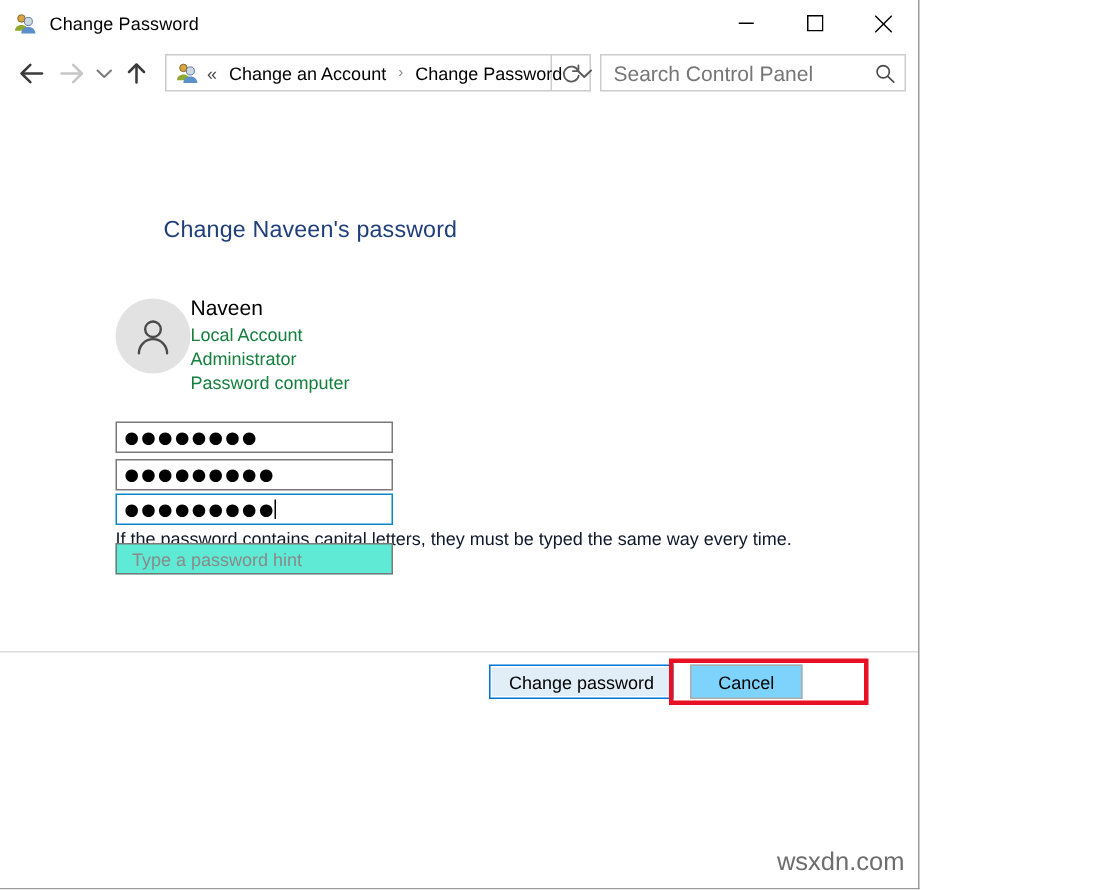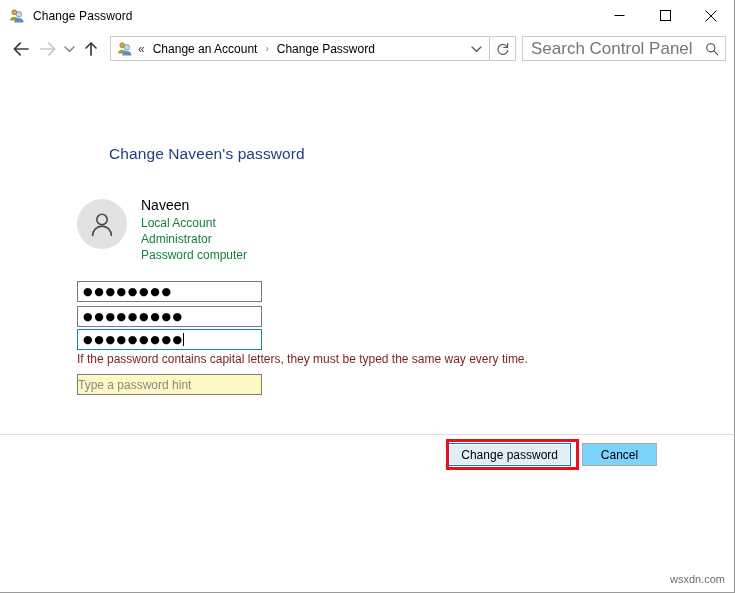--- a/index.html
+++ b/index.html
@@ -13,21 +13,21 @@
     font-size: 12px;
     color: #000000;
     position: relative;
     overflow: hidden;
   }
 
   
   #window {
     position: absolute;
     left: 0; top: 0;
-    width: 735px; height: 593px;
+    width: 613px; height: 593px;
     background: #ffffff;
     border: 1px solid #9a9a9a;
     border-top: none;
     border-left: none;
     display: flex;
     flex-direction: column;
   }
 
   
   #titlebar {
@@ -146,21 +146,21 @@
     border: 1px solid #cccccc;
     background: #ffffff;
     display: flex;
     align-items: center;
     flex: 0 0 auto;
     padding-left: 8px;
   }
   #search-input {
     border: none; outline: none;
     font-family: "Liberation Sans", sans-serif;
-    font-size: 17px;
+    font-size: 14px;
     color: #767676;
     background: transparent;
     flex: 1 1 auto;
     min-width: 0;
     padding: 0;
   }
   #search-input::placeholder { color: #767676; opacity: 1; }
   #search-icon-wrap {
     width: 26px; height: 23px;
     display: flex; align-items: center; justify-content: center;
@@ -190,21 +190,20 @@
     align-items: flex-start;
   }
   #avatar {
     width: 50px; height: 50px;
     border-radius: 50%;
     background: #e2e2e2;
     display: flex; align-items: center; justify-content: center;
     flex: 0 0 auto;
   }
   #account-info {
-    margin-left: 14px;
     margin-top: -2px;
     line-height: 16px;
   }
   #account-name {
     font-size: 14px;
     color: #000;
     margin-bottom: 2px;
   }
   .account-line {
     font-size: 12px;
@@ -242,33 +241,33 @@
     margin-left: -1px;
   }
   #pw-field-1 { top: 215px; }
   #pw-field-2 { top: 240px; }
   #pw-field-3 { top: 263px; }
 
   #capital-note {
     position: absolute;
     left: 77px; top: 286px;
     font-size: 12px;
-    color: #7f1d1d;
+    color: #0f172a;
   }
 
   #hint-field {
     position: absolute;
-    left: 77px; top: 308px;
+    left: 77px; top: 296px;
     width: 185px;
     height: 21px;
     border: 1px solid #7a7a7a;
-    background: #fef9c3;
-    display: flex;
-    align-items: center;
-    padding-left: 0;
+    background: #5eead4;
+    display: flex;
+    align-items: center;
+    padding-left: 10px;
   }
   #hint-input {
     border: none; outline: none;
     background: transparent;
     font-family: "Liberation Sans", sans-serif;
     font-size: 12px;
     color: #767676;
     width: 100%;
     padding: 0;
   }
@@ -323,21 +322,21 @@
     left: 446px; top: 373px;
     width: 133px; height: 31px;
     border: 3px solid #e81123;
     pointer-events: none;
   }
 
   
   #watermark {
     position: absolute;
     right: 9px; bottom: 7px;
-    font-size: 11px;
+    font-size: 17px;
     color: #6d6d6d;
   }
 </style>
 </head>
 <body>
 
 <div id="window">
 
   <div id="titlebar">
     <span id="title-icon">

